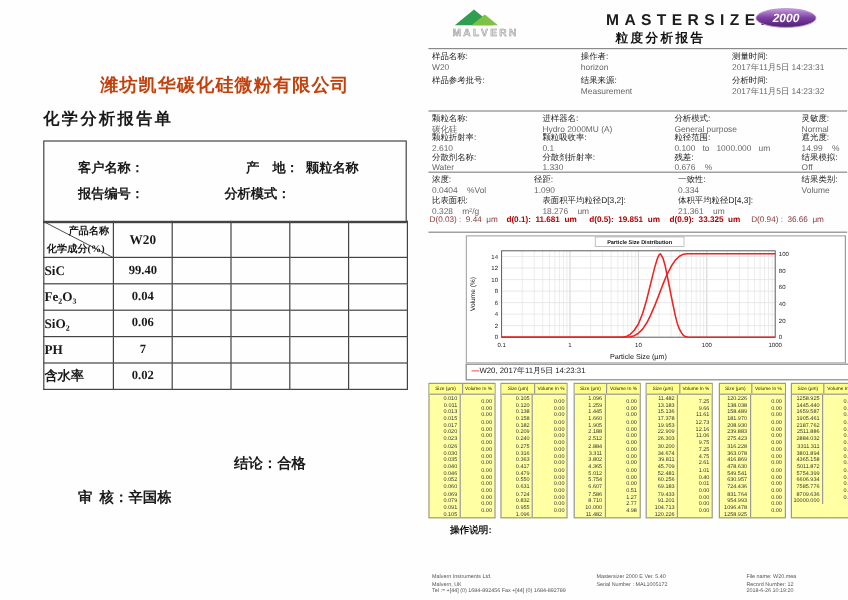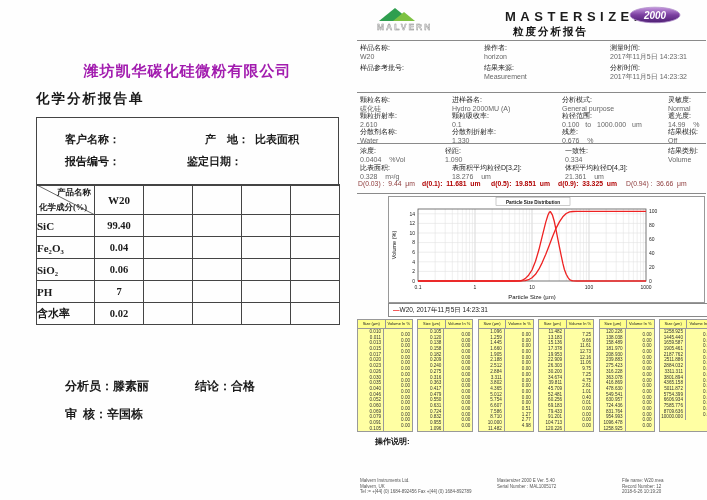--- a/index.html
+++ b/index.html
@@ -1,19 +1,19 @@
 <!DOCTYPE html>
 <html><head>
 <meta charset="utf-8">
 <style>
   html,body{margin:0;padding:0;background:#fff;}
   .page{position:relative;width:707px;height:500px;background:#fefefe;overflow:hidden;
         font-family:"Liberation Sans",sans-serif;outline:1px solid #c8c8c8;}
   .l-title1{position:absolute;left:36px;top:62px;width:303px;text-align:center;
-            font:bold 15px "Liberation Serif",serif;letter-spacing:1px;color:#a21caf;}
+            font:bold 15px "Liberation Serif",serif;letter-spacing:1px;color:#c2410c;}
   .l-title2{position:absolute;left:36px;top:90px;width:303px;text-align:left;
             font:bold 13.5px "Liberation Serif",serif;letter-spacing:2px;color:#1a1a1a;}
   .infobox{position:absolute;left:36px;top:117px;width:301px;height:67px;border:1px solid #444;}
   .infobox span{position:absolute;font:bold 11px "Liberation Serif",serif;color:#1a1a1a;white-space:pre;}
   .chem{position:absolute;left:36px;top:184px;border-collapse:collapse;table-layout:fixed;}
   .chem td{border:1px solid #444;padding:0;}
   .chem tr{height:22px;margin-top:26px;}
   .chem tr.hd{height:30px;}
   .chem .cname{font:bold 11px "Liberation Serif",serif;text-align:left;color:#1a1a1a;}
   .chem .cval{font:bold 10.5px "Liberation Serif",serif;text-align:center;color:#1a1a1a;}
@@ -62,23 +62,23 @@
 <body>
 
 <div class="page">
 
   <div class="l-title1">潍坊凯华碳化硅微粉有限公司</div>
   <div class="l-title2">化学分析报告单</div>
 
   <div class="infobox">
     <span style="left:28px;top:14px">客户名称：</span>
     <span style="left:168px;top:14px">产    地：</span>
-    <span style="left:218px;top:14px">比表面积</span>
+    <span style="left:218px;top:14px">颗粒名称</span>
     <span style="left:28px;top:36px">报告编号：</span>
-    <span style="left:150px;top:36px">鉴定日期：</span>
+    <span style="left:150px;top:36px">分析模式：</span>
   </div>
 
   <table class="chem">
     <colgroup>
       <col style="width:58px">
         <col style="width:49px">
         <col style="width:49px">
       <col style="width:49px">
         <col style="width:49px">
         <col style="width:49px">
@@ -134,21 +134,20 @@
           <td class="cname">含水率</td>
           <td class="cval">0.02</td>
           <td></td>
           <td></td>
           <td></td>
           <td></td>
         </tr>
       </tbody>
   </table>
 
-  <span class="l-sign" style="left:65px;top:378px"><span>分析员：</span><span>滕素丽</span></span>
   <span class="l-sign" style="left:195px;top:378px"><span>结论：</span><span>合格</span></span>
   <span class="l-sign" style="left:65px;top:406px"><span>审  核：</span><span>辛国栋</span></span>
 
   <svg class="logo" width="70" height="28" viewBox="0 0 70 28">
     <polygon points="6,15 22,2 38,15" fill="#2f9e4f"></polygon>
     <polygon points="20,15 31,6 42,15" fill="#7dc242"></polygon>
     <text x="4" y="24" font-size="8.5" font-weight="bold" letter-spacing="2" fill="#e0e0e0" stroke="#8a8a8a" stroke-width="0.35">MALVERN</text>
   </svg>
 
   <div class="ms-word">MASTERSIZER</div>

